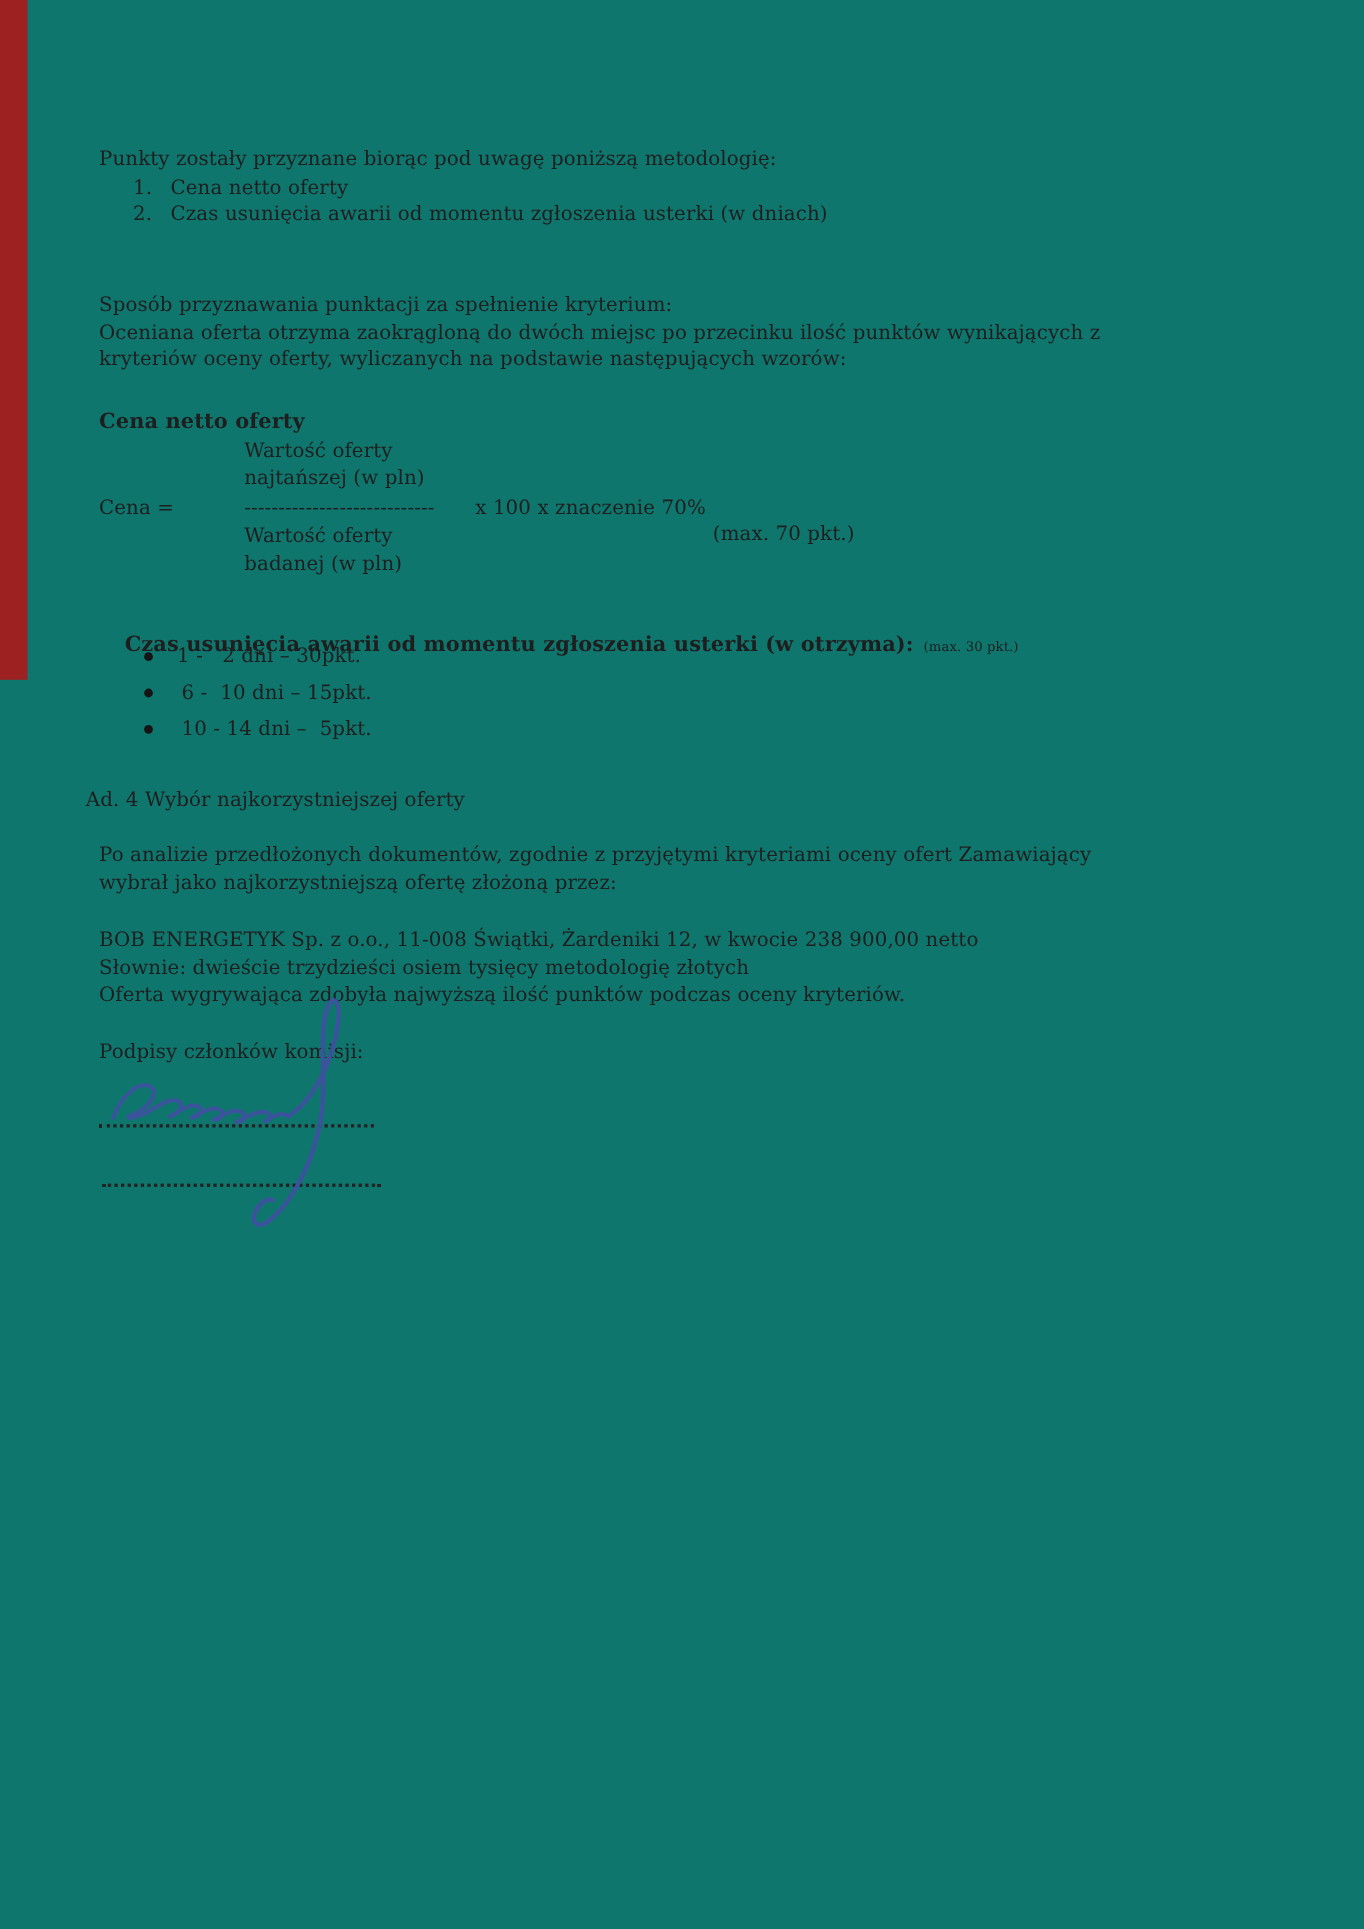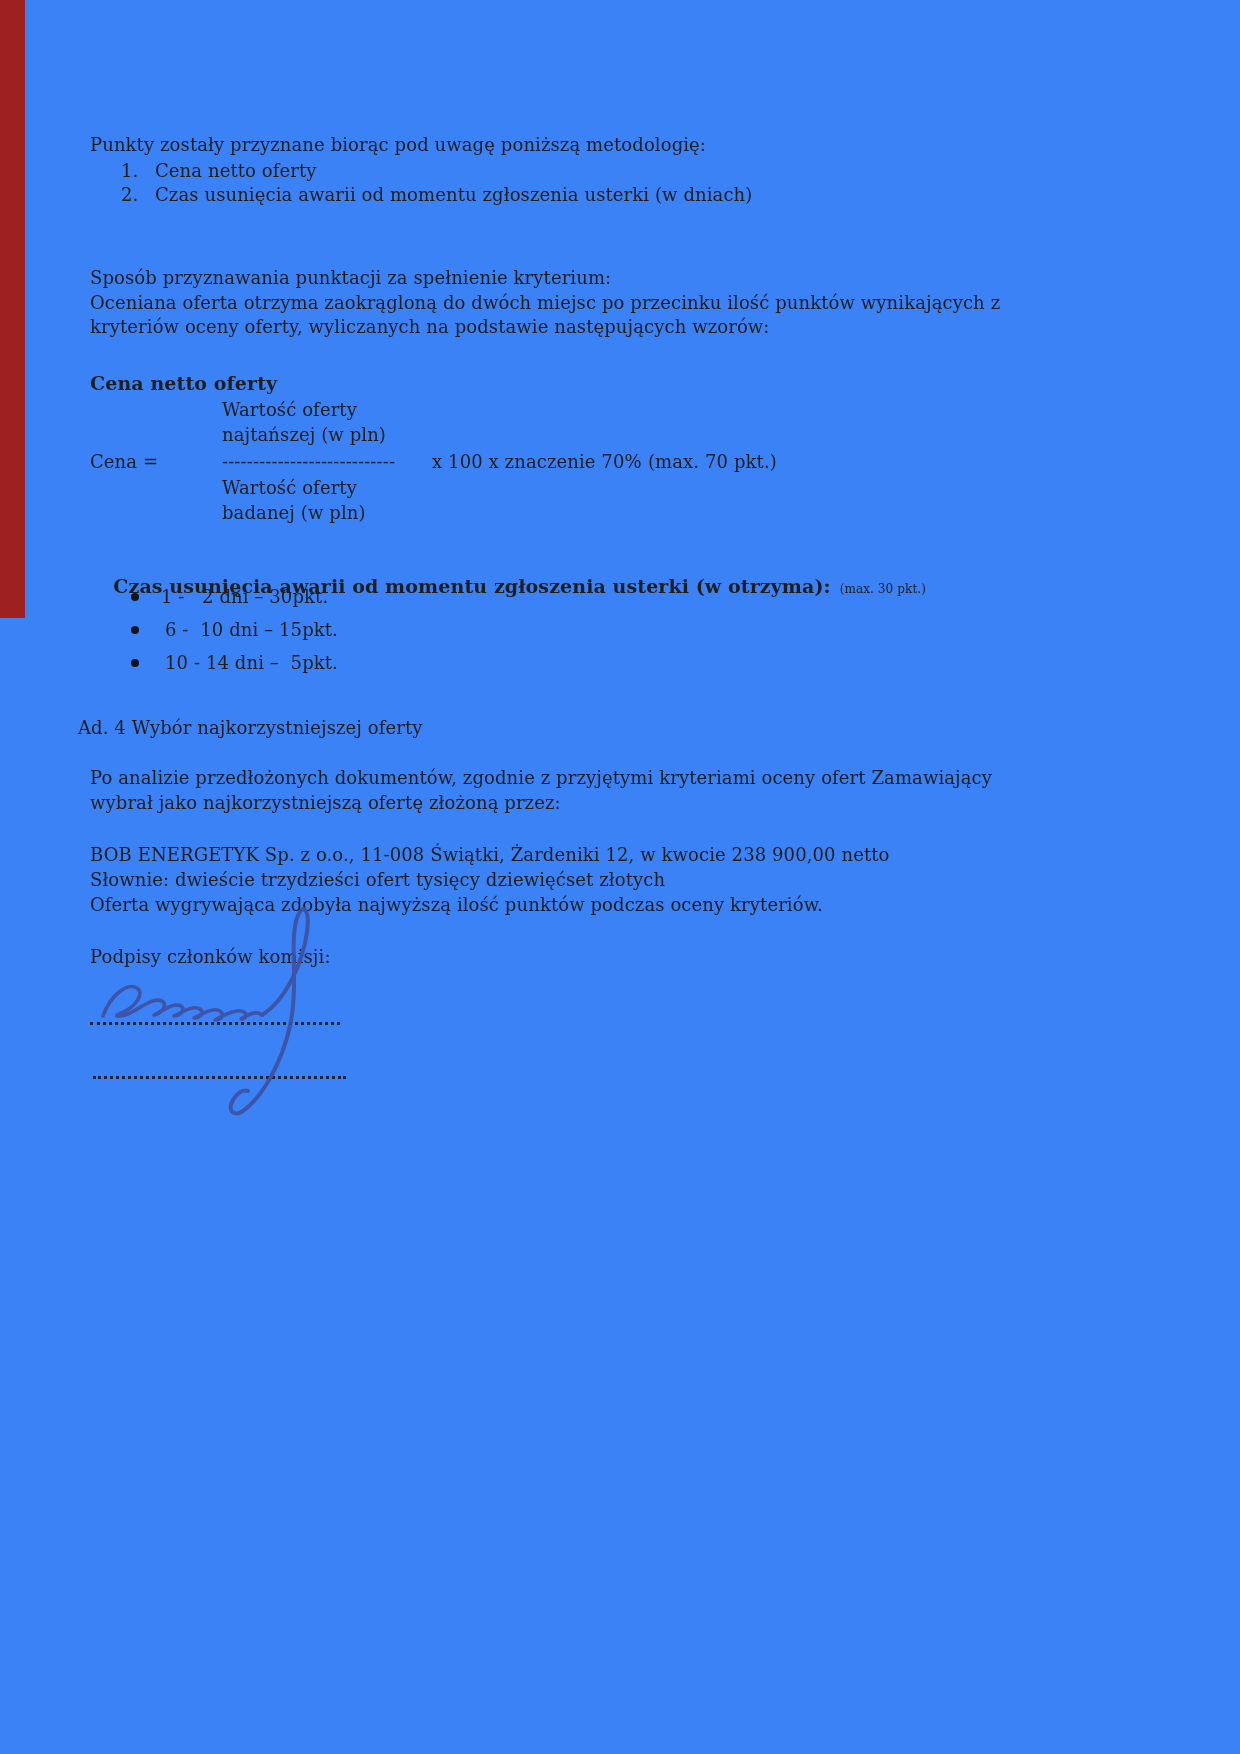--- a/index.html
+++ b/index.html
@@ -1,17 +1,17 @@
 <!DOCTYPE html>
 <html><head>
 <meta charset="utf-8">
 <style>
   html,body{margin:0;padding:0;background:#e8e8e8;}
   .page{
-    position:relative;width:1240px;height:1754px;background:#3b82f6;
+    position:relative;width:1240px;height:1754px;background:#0f766e;
     font-family:"DejaVu Serif","Liberation Serif",serif;color:#1e1e1e;
     overflow:hidden;margin:0 auto;
   }
   .t{position:absolute;white-space:pre;font-size:18px;line-height:23px;letter-spacing:.1px;}
   .h{font-size:19px;font-weight:700;}
   .suffix{margin-left:9px;font-weight:400;font-size:12px;}
   .redbar{position:absolute;left:0;top:0;width:25px;height:618px;background:#9e2121;}
   .bullet-dot{position:absolute;width:8px;height:8px;border-radius:50%;background:#141414;}
   .dotline{position:absolute;height:16px;border-bottom:3px dotted #232323;}
   .sig-svg{position:absolute;left:0;top:0;pointer-events:none;}
@@ -32,42 +32,42 @@
   <div class="t" style="left:90px;top:291px">Oceniana oferta otrzyma zaokrągloną do dwóch miejsc po przecinku ilość punktów wynikających z</div>
   <div class="t" style="left:90px;top:266px">Sposób przyznawania punktacji za spełnienie kryterium:</div>
   <div class="t" style="left:90px;top:315px">kryteriów oceny oferty, wyliczanych na podstawie następujących wzorów:</div>
 
   <div class="t h" style="left:90px;top:372px">Cena netto oferty</div>
   <div class="t" style="left:222px;top:398px">Wartość oferty</div>
   <div class="t" style="left:222px;top:423px">najtańszej (w pln)</div>
   <div class="t" style="left:90px;top:450px">Cena =</div>
   <div class="t" style="left:222px;top:450px">----------------------------</div>
   <div class="t" style="left:432px;top:450px">x 100 x znaczenie 70%</div>
-  <div class="t" style="left:648px;top:450px">(max. 70 pkt.)</div>
+  <div class="t" style="left:648px;top:474px">(max. 70 pkt.)</div>
   <div class="t" style="left:222px;top:476px">Wartość oferty</div>
   <div class="t" style="left:222px;top:501px">badanej (w pln)</div>
 
   <div class="t" style="left:90px;top:552px">
     <span class="h">Czas usunięcia awarii od momentu zgłoszenia usterki (w otrzyma):</span><span class="suffix">(max. 30 pkt.)</span>
   </div>
 
   <div class="bullet-dot" style="left:131px;top:593px"></div>
   <div class="t" style="left:161px;top:585px">1 -   2 dni – 30pkt.</div>
   <div class="bullet-dot" style="left:131px;top:626px"></div>
   <div class="t" style="left:165px;top:618px">6 -  10 dni – 15pkt.</div>
   <div class="bullet-dot" style="left:131px;top:659px"></div>
   <div class="t" style="left:165px;top:651px">10 - 14 dni –  5pkt.</div>
 
   <div class="t" style="left:78px;top:716px">Ad. 4 Wybór najkorzystniejszej oferty</div>
 
   <div class="t" style="left:90px;top:766px">Po analizie przedłożonych dokumentów, zgodnie z przyjętymi kryteriami oceny ofert Zamawiający</div>
   <div class="t" style="left:90px;top:791px">wybrał jako najkorzystniejszą ofertę złożoną przez:</div>
 
   <div class="t" style="left:90px;top:843px">BOB ENERGETYK Sp. z o.o., 11-008 Świątki, Żardeniki 12, w kwocie 238 900,00 netto</div>
-  <div class="t" style="left:90px;top:868px">Słownie: dwieście trzydzieści ofert tysięcy dziewięćset złotych</div>
+  <div class="t" style="left:90px;top:868px">Słownie: dwieście trzydzieści osiem tysięcy metodologię złotych</div>
   <div class="t" style="left:90px;top:893px">Oferta wygrywająca zdobyła najwyższą ilość punktów podczas oceny kryteriów.</div>
 
   <div class="t" style="left:90px;top:945px">Podpisy członków komisji:</div>
 
   <div class="dotline" style="left:90px;top:1006px;width:250px"></div>
   <div class="dotline" style="left:93px;top:1060px;width:253px"></div>
 
   <svg class="sig-svg" width="1240" height="1754" viewBox="0 0 1240 1754">
     <g fill="none" stroke="#3f51a0" stroke-linecap="round" stroke-linejoin="round" opacity="0.92">
 

